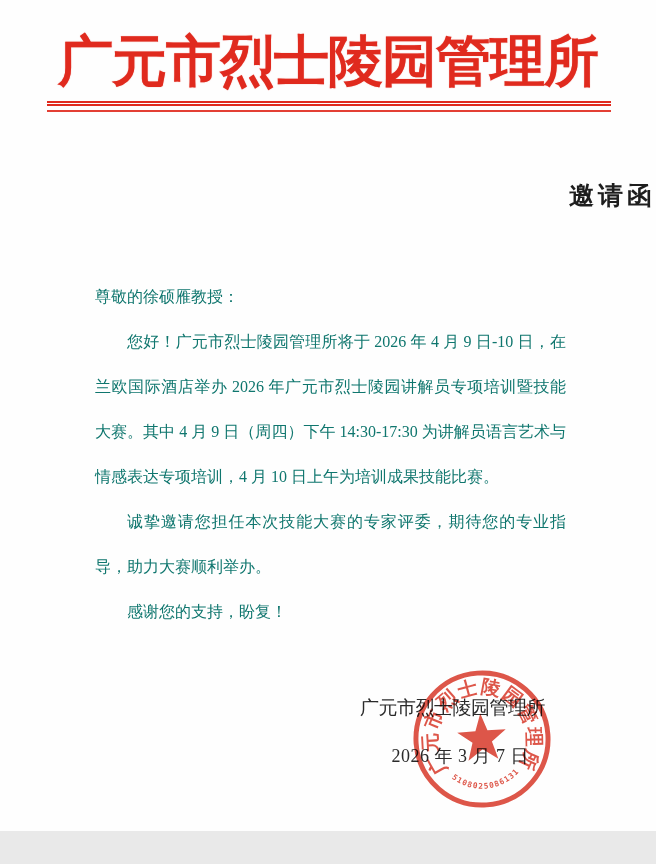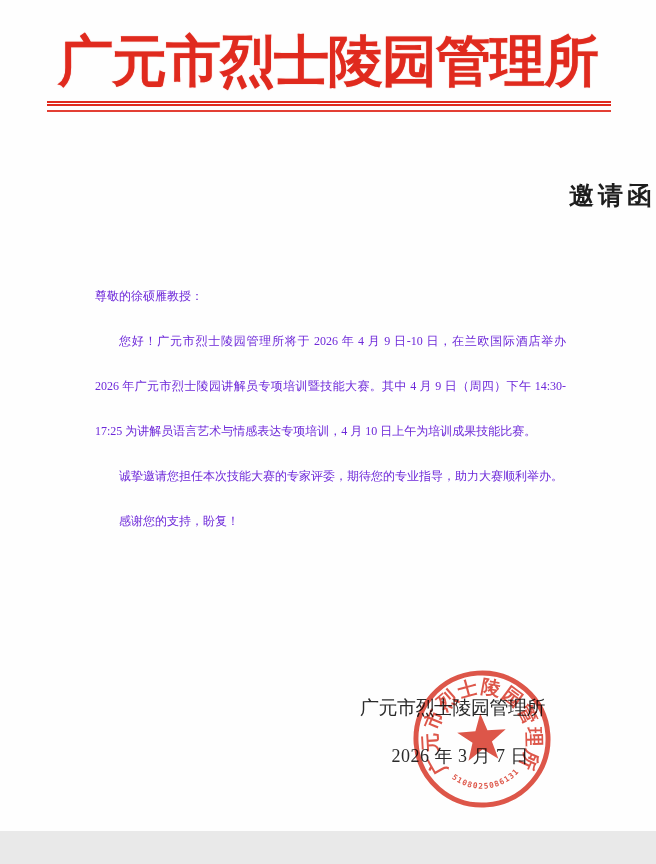--- a/index.html
+++ b/index.html
@@ -31,23 +31,23 @@
   
   .doc-title{
     position:absolute;top:179px;left:0;right:0;margin:0;
     text-align:right;
     font-size:25px;font-weight:700;letter-spacing:4px;
     color:#1e1e1e;
   }
   
   .body{
     position:absolute;top:274px;left:95px;width:471px;
-    font-size:12px;line-height:45px;
+    font-size:16px;line-height:45px;
     text-align:justify;
-    color:#6d28d9;
+    color:#0f766e;
   }
   .body p{margin:0;padding:0;}
   .body p.para{text-indent:2em;}
   
   .sig{
     position:absolute;top:695px;right:111px;
     text-align:right;
     font-size:19px;line-height:26px;
     color:#2a2a2a;
     white-space:nowrap;
@@ -81,21 +81,21 @@
     <div class="g1"></div>
     <div class="l2"></div>
     <div class="g2"></div>
     <div class="l3"></div>
   </div>
 
   <h1 class="doc-title">邀请函</h1>
 
   <div class="body">
     <p class="salutation">尊敬的徐硕雁教授：</p>
-    <p class="para">您好！广元市烈士陵园管理所将于 2026 年 4 月 9 日-10 日，在兰欧国际酒店举办 2026 年广元市烈士陵园讲解员专项培训暨技能大赛。其中 4 月 9 日（周四）下午 14:30-17:25 为讲解员语言艺术与情感表达专项培训，4 月 10 日上午为培训成果技能比赛。</p>
+    <p class="para">您好！广元市烈士陵园管理所将于 2026 年 4 月 9 日-10 日，在兰欧国际酒店举办 2026 年广元市烈士陵园讲解员专项培训暨技能大赛。其中 4 月 9 日（周四）下午 14:30-17:30 为讲解员语言艺术与情感表达专项培训，4 月 10 日上午为培训成果技能比赛。</p>
     <p class="para">诚挚邀请您担任本次技能大赛的专家评委，期待您的专业指导，助力大赛顺利举办。</p>
     <p class="para">感谢您的支持，盼复！</p>
   </div>
 
   <div class="sig">
     <div class="org">广元市烈士陵园管理所</div>
     <div class="date">2026 年 3 月 7 日</div>
   </div>
 
   <div class="seal">

